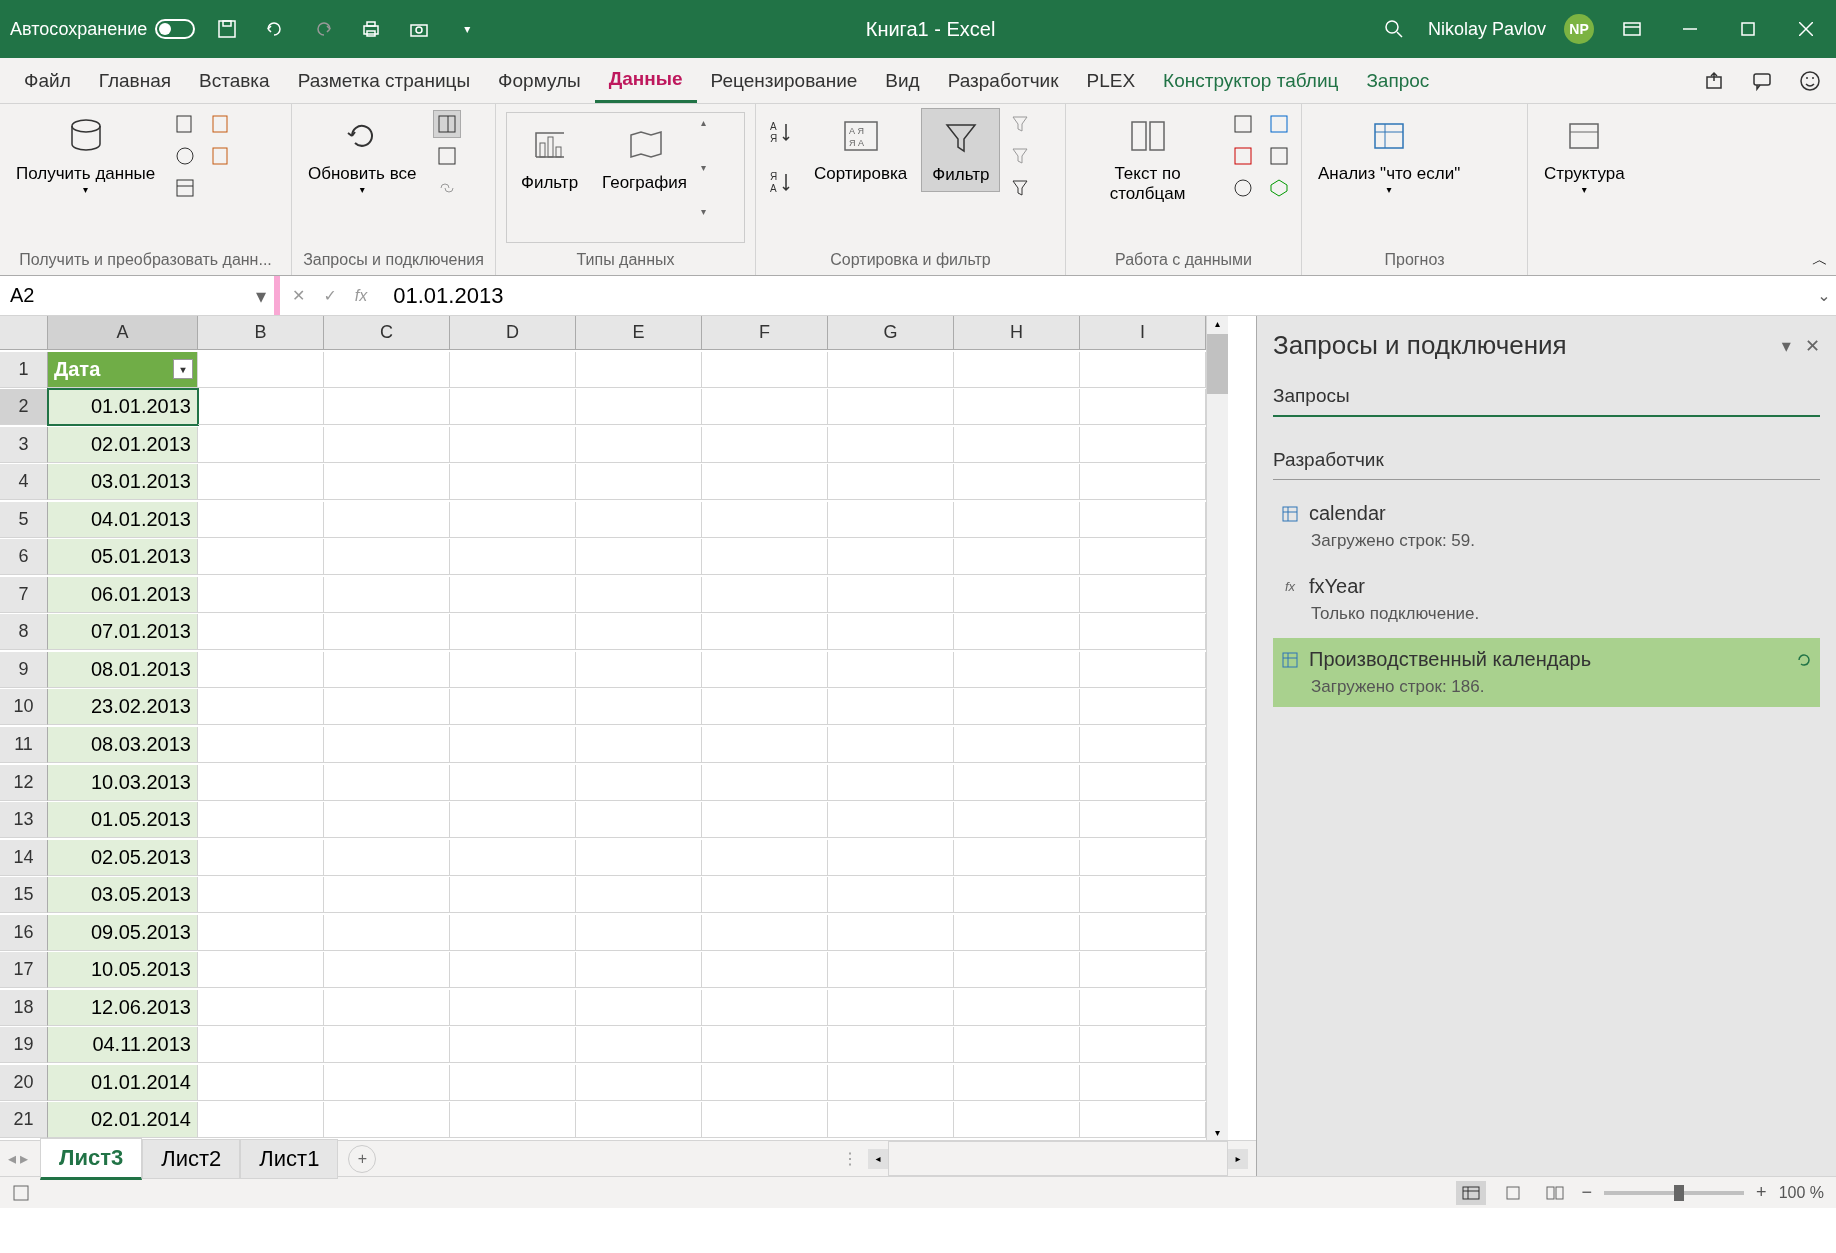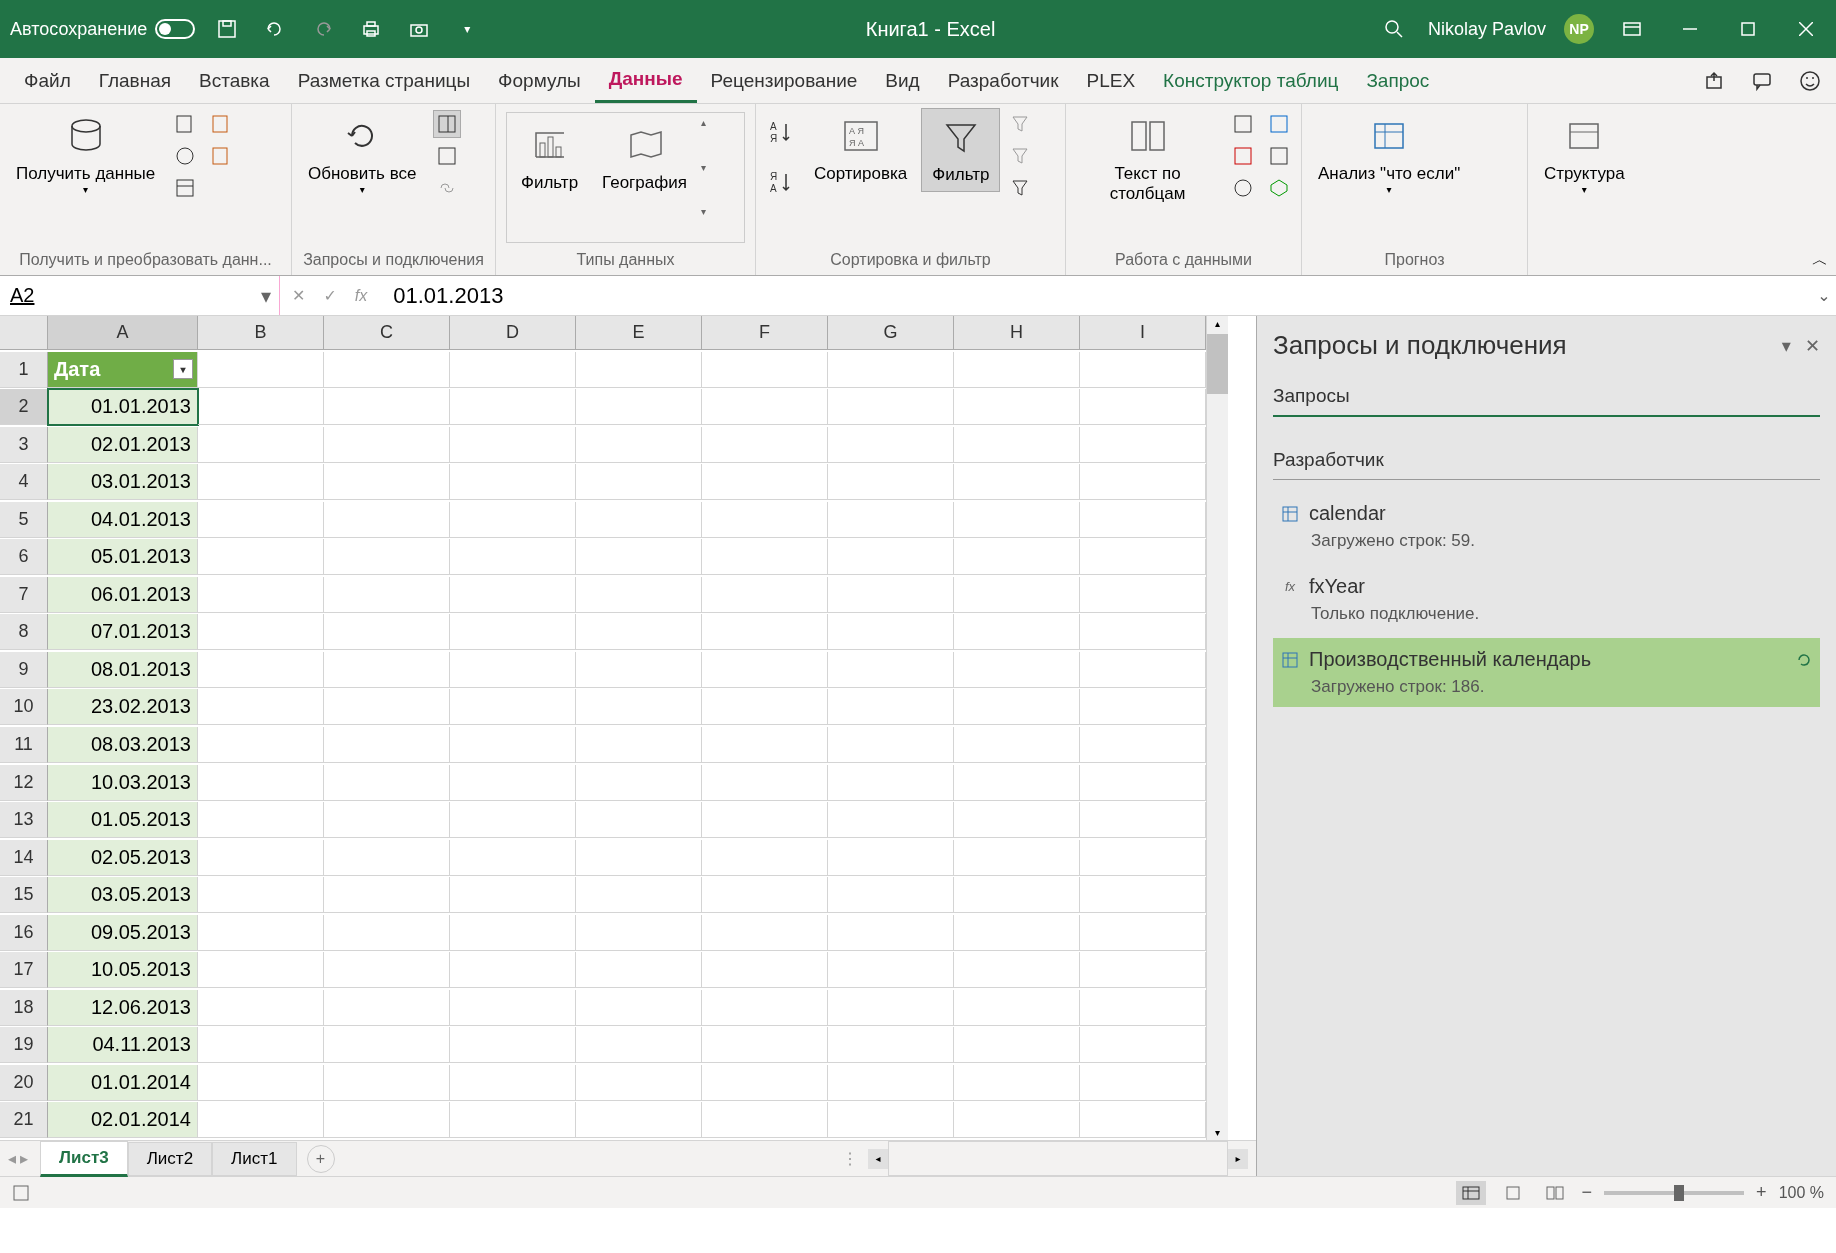--- a/index.html
+++ b/index.html
@@ -32,21 +32,21 @@
 .ribbon-group-label { text-align: center; font-size: 16px; color: #666; padding: 4px 0; white-space: nowrap; overflow: hidden; }
 .ribbon-btn-large { display: flex; flex-direction: column; align-items: center; padding: 6px 10px; cursor: pointer; font-size: 17px; text-align: center; line-height: 1.2; }
 .ribbon-btn-large .icon-box { width: 44px; height: 44px; margin-bottom: 6px; display: flex; align-items: center; justify-content: center; }
 .ribbon-btn-large.active { background: #d4d4d4; border: 1px solid #aaa; }
 .ribbon-btn-small { width: 28px; height: 28px; display: flex; align-items: center; justify-content: center; cursor: pointer; margin: 2px; }
 .ribbon-col { display: flex; flex-direction: column; }
 .collapse-ribbon { margin-left: auto; padding: 4px 8px; cursor: pointer; align-self: flex-end; }
 
 
 .formula-bar { height: 40px; display: flex; align-items: center; border-bottom: 1px solid #d4d4d4; background: #fff; }
-.name-box { width: 280px; height: 100%; border-right: 1px solid #f9a8d4; display: flex; align-items: center; padding: 0 10px; font-size: 20px; position: relative; text-decoration: underline; }
+.name-box { width: 280px; height: 100%; border-right: 6px solid #f9a8d4; display: flex; align-items: center; padding: 0 10px; font-size: 20px; position: relative; }
 .name-box-dd { position: absolute; right: 8px; color: #666; }
 .fx-controls { display: flex; align-items: center; padding: 0 12px; gap: 18px; color: #999; }
 .formula-input { flex: 1; padding: 0 14px; font-size: 22px; }
 .formula-expand { width: 24px; text-align: center; color: #666; cursor: pointer; }
 
 
 .main { display: flex; height: 860px; }
 .sheet-area { flex: 1; display: flex; flex-direction: column; position: relative; }
 
 
@@ -76,21 +76,21 @@
 .query-count { font-size: 17px; color: #666; margin-bottom: 16px; }
 .query-item { padding: 10px 8px; margin-bottom: 4px; cursor: pointer; }
 .query-item.highlighted { background: #a9d18e; }
 .query-name { display: flex; align-items: center; gap: 10px; font-size: 20px; color: #333; }
 .query-status { font-size: 17px; color: #555; margin-left: 30px; margin-top: 6px; }
 .query-icon { width: 18px; height: 18px; display: inline-flex; align-items: center; justify-content: center; font-size: 13px; }
 
 
 .sheet-tabs { height: 36px; background: #f3f2f1; border-top: 1px solid #d4d4d4; display: flex; align-items: center; padding: 0 8px; }
 .tab-nav { display: flex; gap: 4px; margin-right: 12px; color: #999; }
-.sheet-tab { padding: 6px 18px; font-size: 17px; border: 1px solid #d4d4d4; background: #e6e6e6; cursor: pointer; }
+.sheet-tab { padding: 6px 18px; font-size: 22px; border: 1px solid #d4d4d4; background: #e6e6e6; cursor: pointer; }
 .sheet-tab.active { background: #fff; border-bottom: 3px solid #217346; color: #217346; font-weight: 600; }
 .add-sheet { width: 28px; height: 28px; border: 1px solid #ccc; border-radius: 50%; display: flex; align-items: center; justify-content: center; margin-left: 10px; cursor: pointer; color: #666; }
 .hscroll-track { flex: 1; height: 100%; position: relative; border: 1px solid #d4d4d4; }
 .hscroll-btn { width: 20px; height: 20px; background: #e0e0e0; display: flex; align-items: center; justify-content: center; font-size: 10px; }
 
 
 .status-bar { height: 32px; background: #f3f2f1; border-top: 1px solid #d4d4d4; display: flex; align-items: center; padding: 0 12px; font-size: 16px; color: #555; }
 .status-right { margin-left: auto; display: flex; align-items: center; gap: 12px; }
 .view-btn { width: 30px; height: 24px; display: flex; align-items: center; justify-content: center; cursor: pointer; }
 .zoom-slider { width: 140px; height: 4px; background: #c0c0c0; position: relative; }

